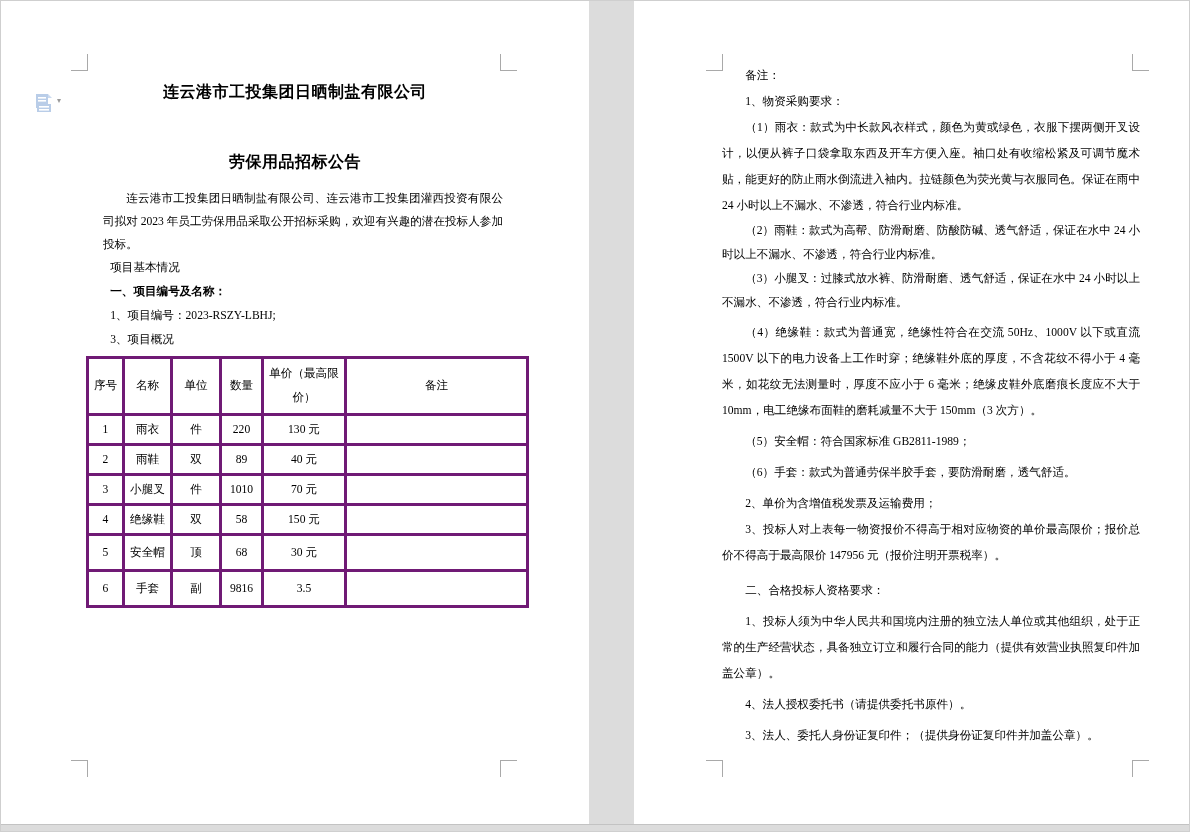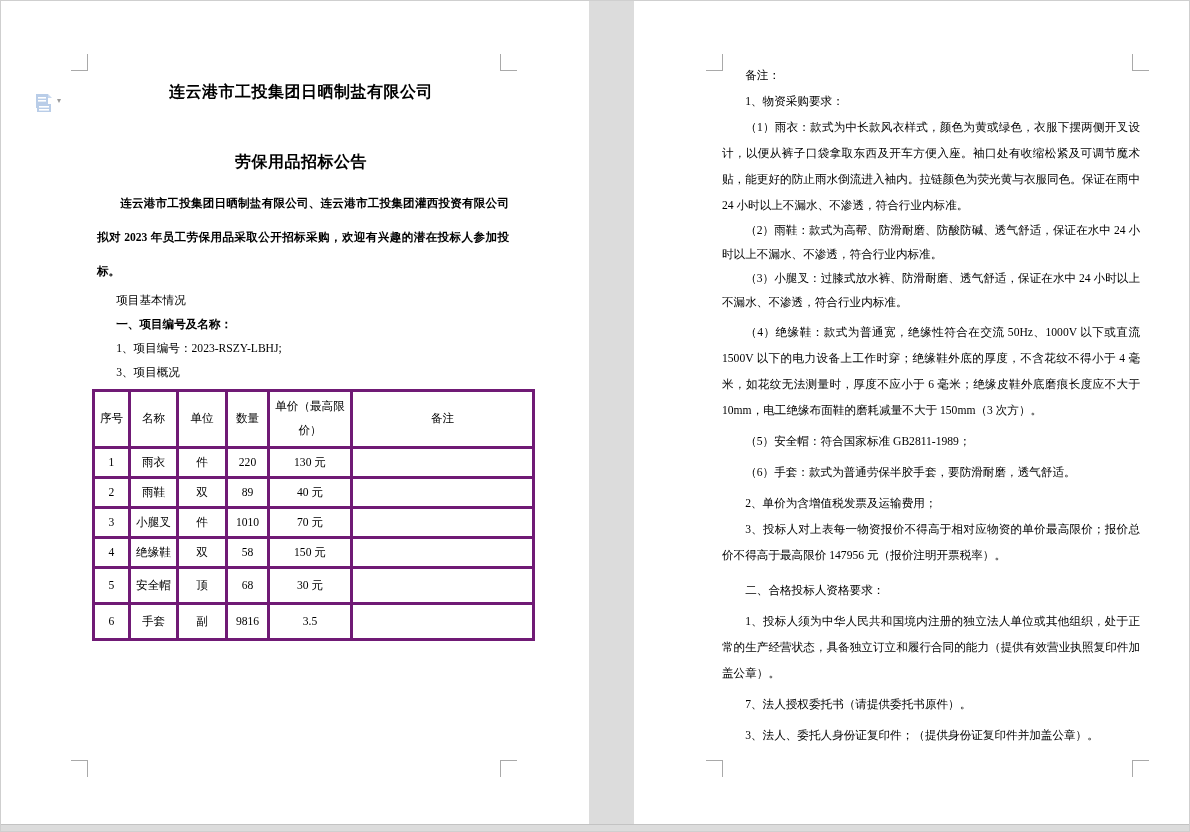--- a/index.html
+++ b/index.html
@@ -22,26 +22,26 @@
   .mark.tl { border-right:1px solid #a9a9a9; border-bottom:1px solid #a9a9a9; }
   .mark.tr { border-left:1px solid #a9a9a9;  border-bottom:1px solid #a9a9a9; }
   .mark.bl { border-right:1px solid #a9a9a9; border-top:1px solid #a9a9a9; }
   .mark.br { border-left:1px solid #a9a9a9;  border-top:1px solid #a9a9a9; }
 
   
   .paste-btn { position:absolute; left:34px; top:92px; width:34px; height:22px; cursor:pointer; }
   .paste-btn .caret { position:absolute; left:22px; top:4px; font-size:8px; color:#9a9a9a; line-height:8px; }
 
   
-  .content1 { position:absolute; left:92px; top:80px; width:416px; font-size:11.6px; line-height:24px; }
+  .content1 { position:absolute; left:86px; top:80px; width:416px; font-size:11.6px; line-height:24px; }
   .content1 .doc-title, .content1 .doc-subtitle {
     margin:0; font-size:16px; font-weight:bold; text-align:center; line-height:22px; letter-spacing:0.5px;
   }
   .content1 .doc-subtitle { margin-top:48px; }
-  .content1 .intro { margin:14px 0 0 4px; text-indent:2em; text-align:justify; line-height:34px;font-weight:bold; }
+  .content1 .intro { margin:14px 0 0 16px; text-indent:2em; text-align:justify; line-height:23px; }
   .content1 .pline { margin:0; text-indent:2em; line-height:24px; }
   .content1 .bold  { font-weight:bold; }
 
   table.items { border-collapse:collapse; table-layout:fixed; width:440px; margin:4px 0 0 -1px; }
   table.items th, table.items td {
     border:3px solid #701a75; text-align:center; vertical-align:middle;
     font-size:11.6px; font-weight:normal; padding:0 2px; overflow:hidden;
   }
   table.items thead th { height:54px; line-height:24px; }
   table.items tbody td { height:27px; }
@@ -175,19 +175,19 @@
         <p class="">（1）雨衣：款式为中长款风衣样式，颜色为黄或绿色，衣服下摆两侧开叉设计，以便从裤子口袋拿取东西及开车方便入座。袖口处有收缩松紧及可调节魔术贴，能更好的防止雨水倒流进入袖内。拉链颜色为荧光黄与衣服同色。保证在雨中 24 小时以上不漏水、不渗透，符合行业内标准。</p>
         <p class="tight">（2）雨鞋：款式为高帮、防滑耐磨、防酸防碱、透气舒适，保证在水中 24 小时以上不漏水、不渗透，符合行业内标准。</p>
         <p class="tight">（3）小腿叉：过膝式放水裤、防滑耐磨、透气舒适，保证在水中 24 小时以上不漏水、不渗透，符合行业内标准。</p>
         <p class="gap">（4）绝缘鞋：款式为普通宽，绝缘性符合在交流 50Hz、1000V 以下或直流 1500V 以下的电力设备上工作时穿；绝缘鞋外底的厚度，不含花纹不得小于 4 毫米，如花纹无法测量时，厚度不应小于 6 毫米；绝缘皮鞋外底磨痕长度应不大于 10mm，电工绝缘布面鞋的磨耗减量不大于 150mm（3 次方）。</p>
         <p class="gap">（5）安全帽：符合国家标准 GB2811-1989；</p>
         <p class="gap">（6）手套：款式为普通劳保半胶手套，要防滑耐磨，透气舒适。</p>
         <p class="gap">2、单价为含增值税发票及运输费用；</p>
         <p class="">3、投标人对上表每一物资报价不得高于相对应物资的单价最高限价；报价总价不得高于最高限价 147956 元（报价注明开票税率）。</p>
         <p class="heading gap">二、合格投标人资格要求：</p>
         <p class="gap">1、投标人须为中华人民共和国境内注册的独立法人单位或其他组织，处于正常的生产经营状态，具备独立订立和履行合同的能力（提供有效营业执照复印件加盖公章）。</p>
-        <p class="gap">7、法人授权委托书（请提供委托书原件）。</p>
+        <p class="gap">4、法人授权委托书（请提供委托书原件）。</p>
         <p class="gap">3、法人、委托人身份证复印件；（提供身份证复印件并加盖公章）。</p>
       </div>
   </div>
 
   <div class="bottom-band"></div>
 </div>
 
 </body></html>

